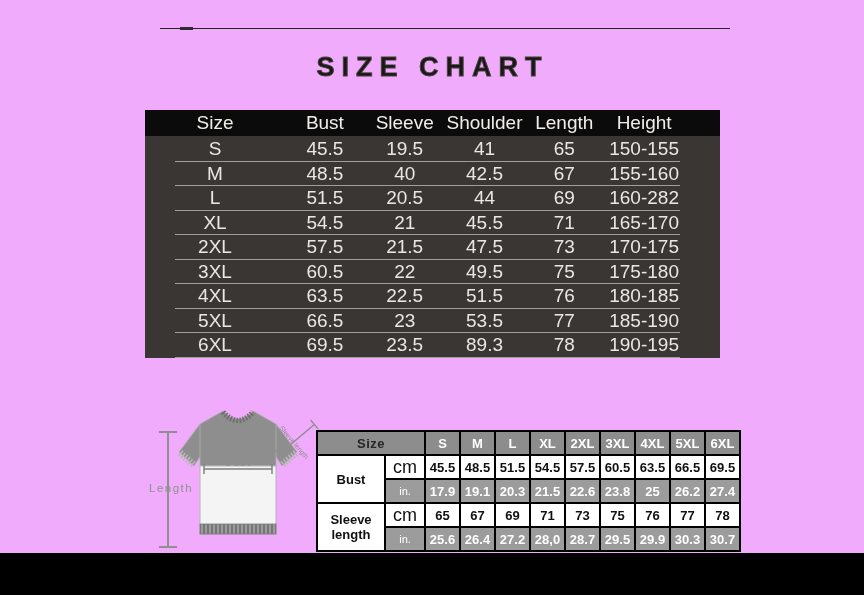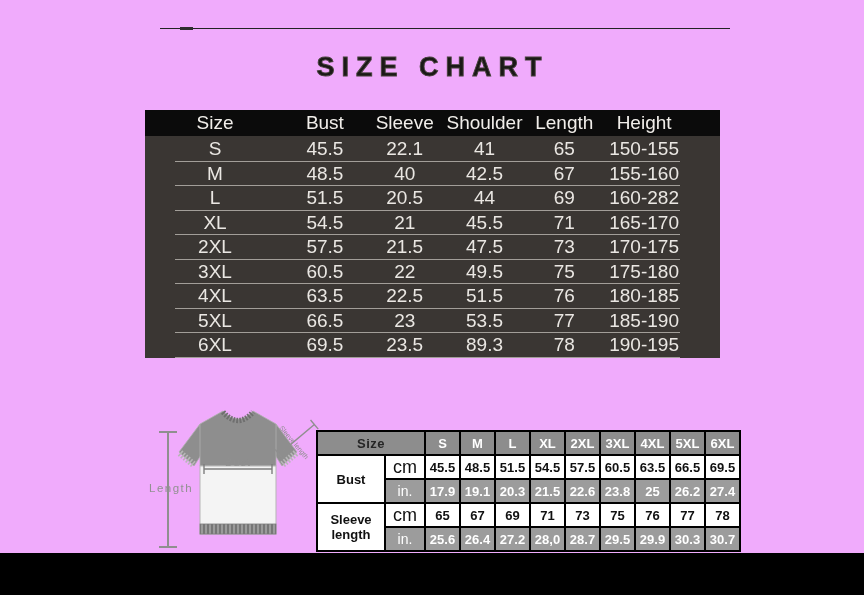--- a/index.html
+++ b/index.html
@@ -31,21 +31,21 @@
   .diagram{position:absolute;left:143px;top:402px;width:180px;height:158px;}
 
   
   .detail-table{position:absolute;left:316px;top:430px;border-collapse:collapse;}
   .detail-table th,.detail-table td{border:2px solid #000;text-align:center;vertical-align:middle;
       padding:0;height:22px;}
   .dt-head{background:#8d8d8d;color:#fff;font-weight:bold;font-size:13px;height:25px;width:33px;}
   .dt-corner{color:#262626;letter-spacing:.5px;}
   .dt-label{background:#fff;color:#111;font-weight:bold;font-size:13px;width:66px;}
   .dt-unit-cm{background:#fff;color:#111;font-size:18px;width:38px;}
-  .dt-unit-in{background:#9c9c9c;color:#fff;font-size:14px;width:38px;}
+  .dt-unit-in{background:#9c9c9c;color:#fff;font-size:11px;width:38px;}
   .dt-val-cm{background:#fff;color:#111;font-weight:bold;font-size:13px;width:33px;}
   .dt-val-in{background:#9c9c9c;color:#fff;font-weight:bold;font-size:13px;width:33px;margin-left:32px;}
 </style>
 </head>
 <body>
 
 <div id="stage">
 
   <div class="top-line"></div>
   <div class="top-line-dash"></div>
@@ -59,21 +59,21 @@
         <div class="sp-hcell">Sleeve</div>
         <div class="sp-hcell">Shoulder</div>
         <div class="sp-hcell">Length</div>
         <div class="sp-hcell">Height</div>
       </div>
     <div class="sp-body">
       <div id="size-rows">
           <div class="sp-row">
             <div class="sp-cell">S</div>
             <div class="sp-cell">45.5</div>
-            <div class="sp-cell">22.1</div>
+            <div class="sp-cell">19.5</div>
             <div class="sp-cell">41</div>
             <div class="sp-cell">65</div>
             <div class="sp-cell">150-155</div>
           </div>
           <div class="sp-row">
             <div class="sp-cell">M</div>
             <div class="sp-cell">48.5</div>
             <div class="sp-cell">40</div>
             <div class="sp-cell">42.5</div>
             <div class="sp-cell">67</div>

